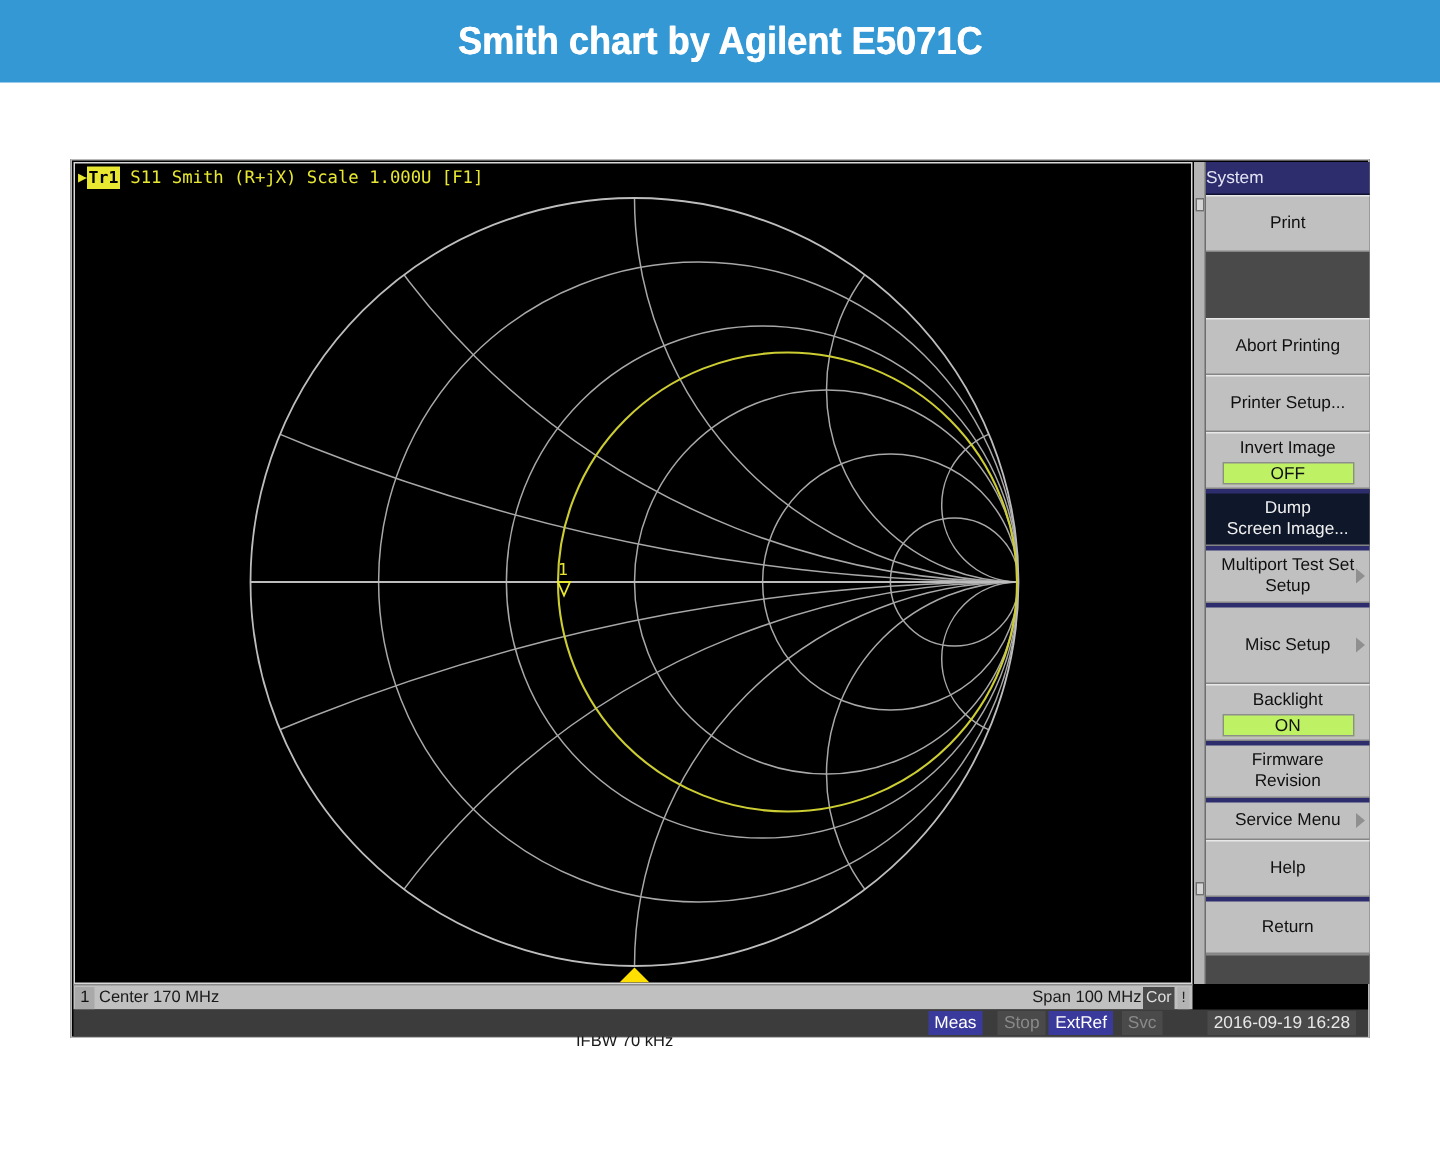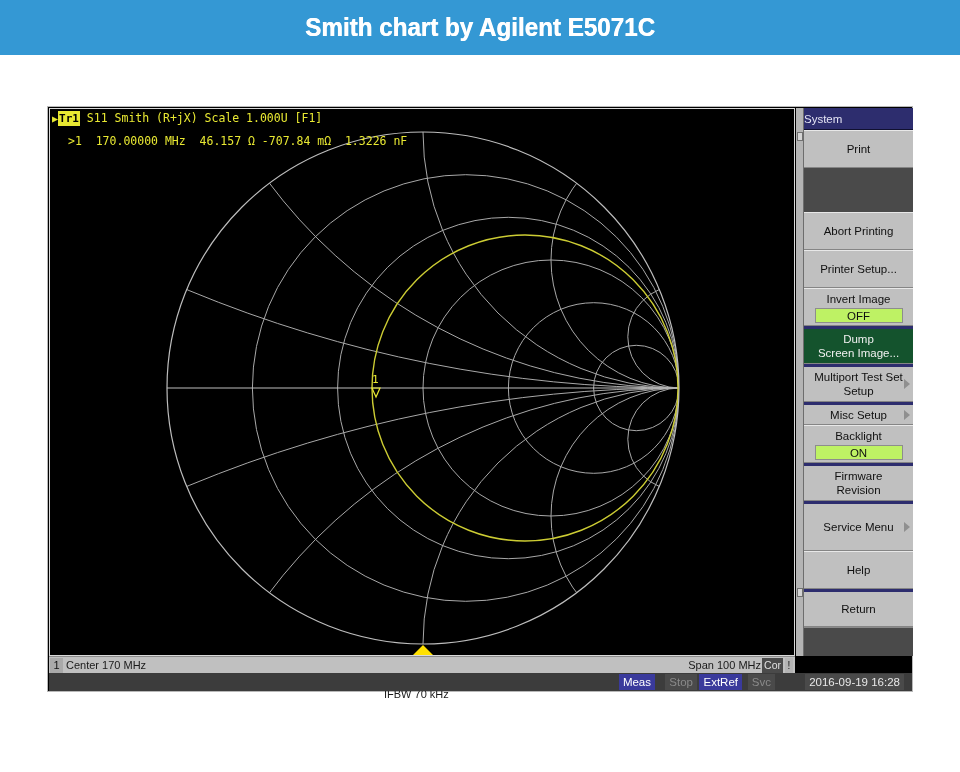--- a/index.html
+++ b/index.html
@@ -117,21 +117,21 @@
   .sk {
     position: relative;
     background: #c0c0c0; color: #101010;
     border-top: 1px solid #e8e8e8;
     border-bottom: 1px solid #858585;
     text-align: center; font-size: 11.5px;
     display: flex; flex-direction: column;
     align-items: center; justify-content: center;
   }
   .sk.sep-top { border-top: 3px solid #2d2d6e; }
-  .sk.selected { background: #14532d; color: #f0f0f0; }
+  .sk.selected { background: #0f172a; color: #f0f0f0; }
   .sk-label { line-height: 14px; }
   .sk-value {
     width: 88px; height: 15px; line-height: 15px; margin-top: 2px;
     background: #bef264; border: 1px solid #8d8d8d;
     font-size: 11.5px; color: #101010;
   }
   .sk-arrow {
     position: absolute; right: 3px; top: 50%; margin-top: -5px;
     width: 0; height: 0;
     border-top: 5px solid transparent; border-bottom: 5px solid transparent;
@@ -213,21 +213,20 @@
 
         <polygon points="373,545 363,545 368,534 378,534" fill="#ffe000" stroke="#ffe000" transform="translate(0,0)" style="display:none"></polygon>
         <polygon points="373,536 363,546 383,546" fill="#ffe000"></polygon>
       </svg>
 
       <div class="trace-title">
         <span class="tr-arrow">▶</span><span class="tr-badge">Tr1</span>
         <span>S11 Smith (R+jX) Scale 1.000U [F1]</span>
       </div>
 
-      <div class="marker-line">&gt;1  170.00000 MHz  46.157 Ω -707.84 mΩ  1.3226 nF</div>
     </div>
 
     <div id="settings-bar">
       <div id="ch-num">1</div>
       <div id="center-freq">Center 170 MHz</div>
       <div id="ifbw">IFBW 70 kHz</div>
       <div id="span">Span 100 MHz</div>
       <div id="cor-badge">Cor</div>
       <div id="bang-badge">!</div>
     </div>
@@ -255,33 +254,33 @@
           </div>
           <div class="sk selected sep-top" style="height: 38px;">
             <div class="sk-label">Dump</div>
             <div class="sk-label">Screen Image...</div>
           </div>
           <div class="sk sep-top" style="height: 38px;">
             <div class="sk-label">Multiport Test Set</div>
             <div class="sk-label">Setup</div>
             <div class="sk-arrow"></div>
           </div>
-          <div class="sk sep-top" style="height: 23px;">
+          <div class="sk sep-top" style="height: 54px;">
             <div class="sk-label">Misc Setup</div>
             <div class="sk-arrow"></div>
           </div>
           <div class="sk" style="height: 38px;">
             <div class="sk-label">Backlight</div>
             <div class="sk-value">ON</div>
           </div>
           <div class="sk sep-top" style="height: 38px;">
             <div class="sk-label">Firmware</div>
             <div class="sk-label">Revision</div>
           </div>
-          <div class="sk sep-top" style="height: 50px;">
+          <div class="sk sep-top" style="height: 28px;">
             <div class="sk-label">Service Menu</div>
             <div class="sk-arrow"></div>
           </div>
           <div class="sk" style="height: 38px;">
             <div class="sk-label">Help</div>
           </div>
           <div class="sk sep-top" style="height: 38px;">
             <div class="sk-label">Return</div>
           </div>
         </div>

